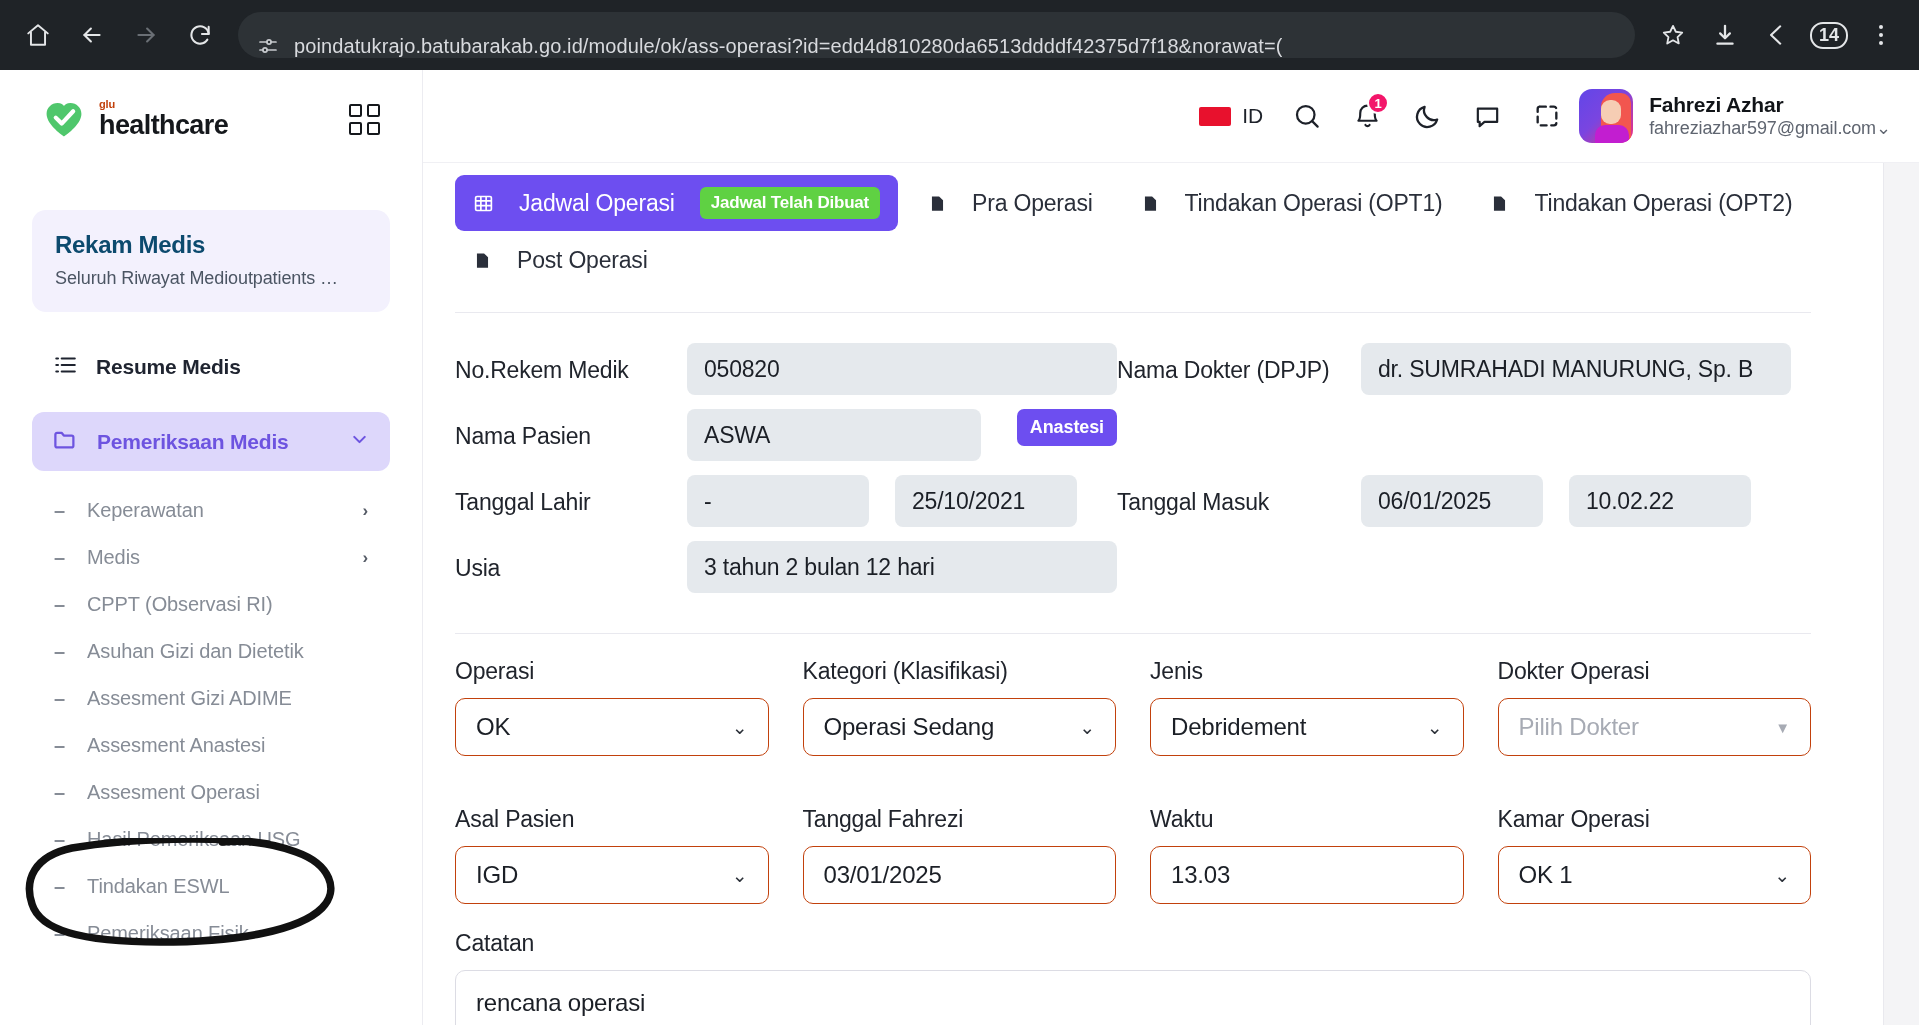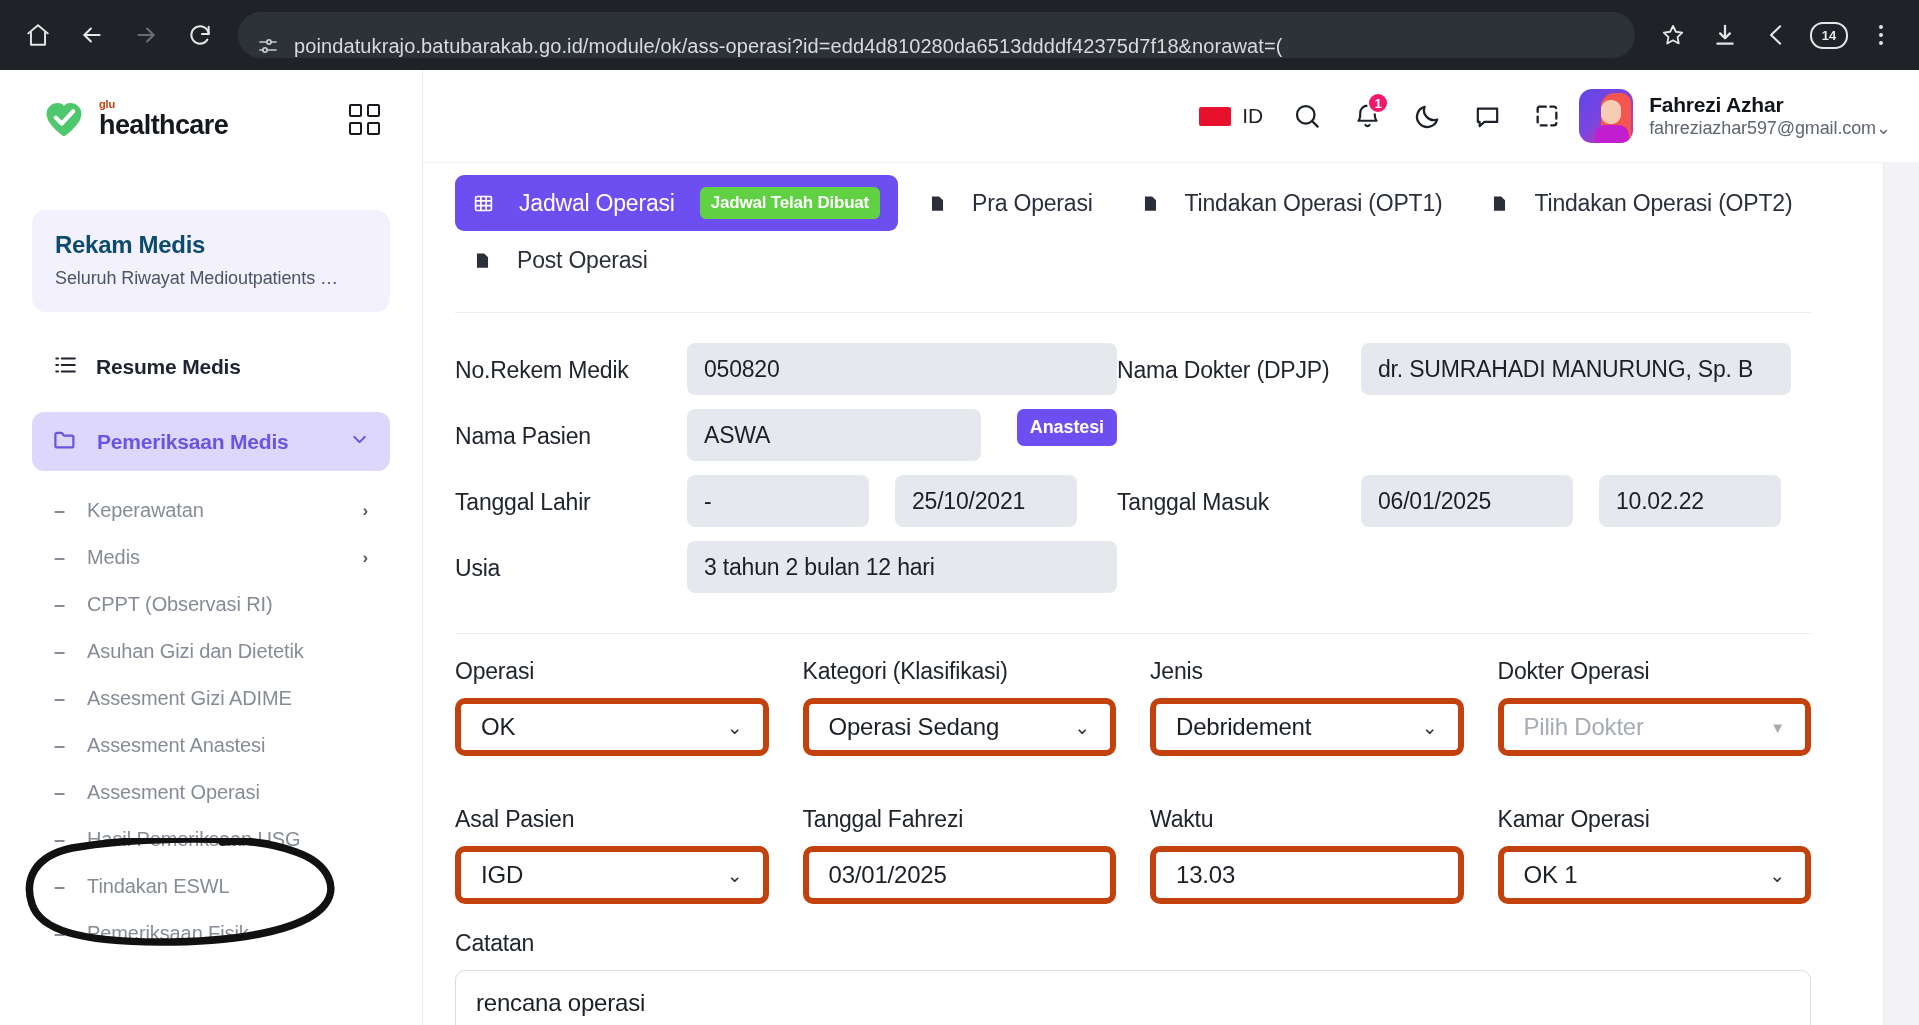--- a/index.html
+++ b/index.html
@@ -28,21 +28,21 @@
     gap: 14px; padding: 0 18px; margin: 0 8px; min-width: 0;
   }
   .omnibox .site-icon { color: #c7cace; flex: 0 0 auto; display:flex; }
   .url-text {
     color: #d8dade; font-size: 20px; white-space: nowrap;
     overflow: hidden; letter-spacing: 0.1px;
   }
   .chrome-right { display: flex; align-items: center; gap: 4px; }
   .tabcount {
     width: 38px; height: 27px; border: 2px solid #e4e6e8; border-radius: 13px;
-    color: #e4e6e8; font-size: 13px; display: flex; align-items: center;
+    color: #e4e6e8; font-size: 18px; display: flex; align-items: center;
     justify-content: center; font-weight: 600;
   }
   .kebab { display: flex; flex-direction: column; gap: 4px; align-items: center; }
   .kebab i { width: 4px; height: 4px; border-radius: 50%; background: #e4e6e8; display: block; }
 
   
   .app { display: flex; height: 955px; background: #fff; }
 
   
   .sidebar {
@@ -159,21 +159,21 @@
   }
 
   .form-divider { height: 1px; background: #e9e9ef; margin: 26px 32px 0 32px; }
 
   .form-grid {
     display: grid; grid-template-columns: repeat(4, 1fr); gap: 12px 34px;
     padding: 24px 32px 0 32px;
   }
   .fg-label { font-size: 23px; color: #20242c; margin-bottom: 13px; letter-spacing: -0.2px; }
   .field {
-    height: 58px; border: 6px solid #c2410c; border-radius: 10px;
+    height: 58px; border: 1px solid #c2410c; border-radius: 10px;
     display: flex; align-items: center; padding: 0 20px;
     font-size: 24px; color: #1b1f26; background: #fff; letter-spacing: -0.2px;
   }
   .field .val { flex: 1 1 auto; overflow: hidden; white-space: nowrap; }
   .field .ph { color: #a7abb4; }
   .field .chev { color: #2b3038; font-size: 19px; flex: 0 0 auto; }
   .field .tri { color: #a7abb4; font-size: 15px; flex: 0 0 auto; }
   .row-gap { height: 26px; }
 
   .notes-wrap { padding: 0 32px; margin-top: 26px; }
@@ -481,21 +481,21 @@
           <div class="pf-label"></div>
           <div class="pf-cell"></div>
 
           <div class="pf-label">Tanggal Lahir</div>
           <div class="pf-cell two-up" style="gap:26px">
             <div class="ro-input" style="width:182px">-</div>
             <div class="ro-input" style="width:182px">25/10/2021</div>
           </div>
           <div class="pf-label">Tanggal Masuk</div>
           <div class="pf-cell two-up" style="gap:26px">
-            <div class="ro-input" style="width:212px">06/01/2025</div>
+            <div class="ro-input" style="width:182px">06/01/2025</div>
             <div class="ro-input" style="width:182px">10.02.22</div>
           </div>
 
           <div class="pf-label">Usia</div>
           <div class="pf-cell">
             <div class="ro-input">3 tahun 2 bulan 12 hari</div>
           </div>
           <div class="pf-label"></div>
           <div class="pf-cell"></div>
         </div>

